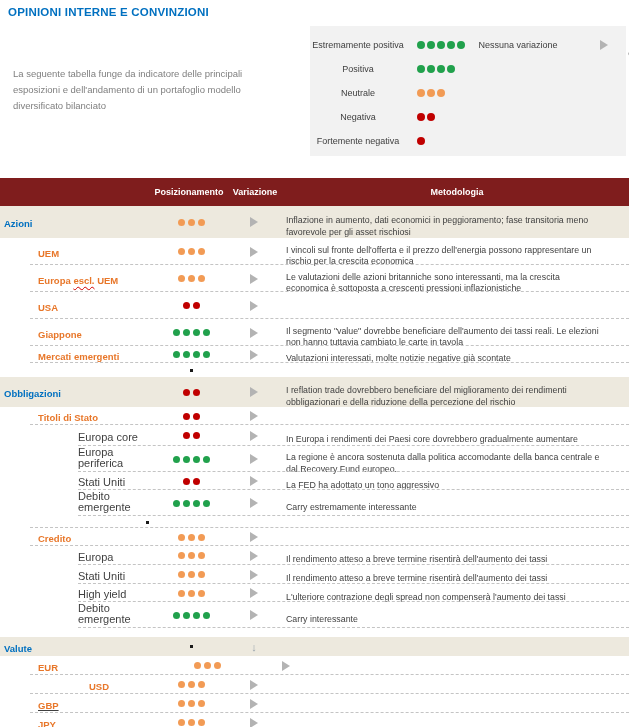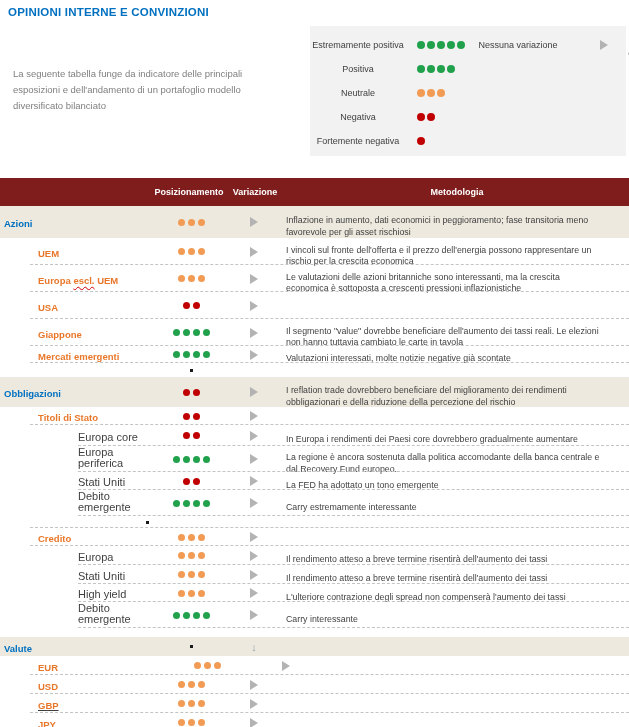--- a/index.html
+++ b/index.html
@@ -280,21 +280,21 @@
         </div>
         <div class="row lvl3" style="height: 18px;">
           <div class="c-label"><span class="lbl">Stati Uniti</span></div>
           <div class="c-dots">
             <span class="dot red"></span>
             <span class="dot red"></span>
           </div>
           <div class="c-var">
             <div class="tri-right"></div>
           </div>
-          <div class="c-met">La FED ha adottato un tono emergente</div>
+          <div class="c-met">La FED ha adottato un tono aggressivo</div>
           <div class="dash" style="left: 78px;"></div>
         </div>
         <div class="row lvl3" style="height: 26px;">
           <div class="c-label"><span class="lbl narrow">Debito emergente</span></div>
           <div class="c-dots">
             <span class="dot green"></span>
             <span class="dot green"></span>
             <span class="dot green"></span>
             <span class="dot green"></span>
           </div>
@@ -391,21 +391,21 @@
             <span class="dot orange"></span>
             <span class="dot orange"></span>
             <span class="dot orange"></span>
           </div>
           <div class="c-var">
             <div class="tri-right"></div>
           </div>
           <div class="c-met"></div>
           <div class="dash" style="left: 30px;"></div>
         </div>
-        <div class="row lvl2" style="height: 19px;">
+        <div class="row lvl2" style="height: 19px; text-align: center;">
           <div class="c-label"><span class="lbl">USD</span></div>
           <div class="c-dots">
             <span class="dot orange"></span>
             <span class="dot orange"></span>
             <span class="dot orange"></span>
           </div>
           <div class="c-var">
             <div class="tri-right"></div>
           </div>
           <div class="c-met"></div>

